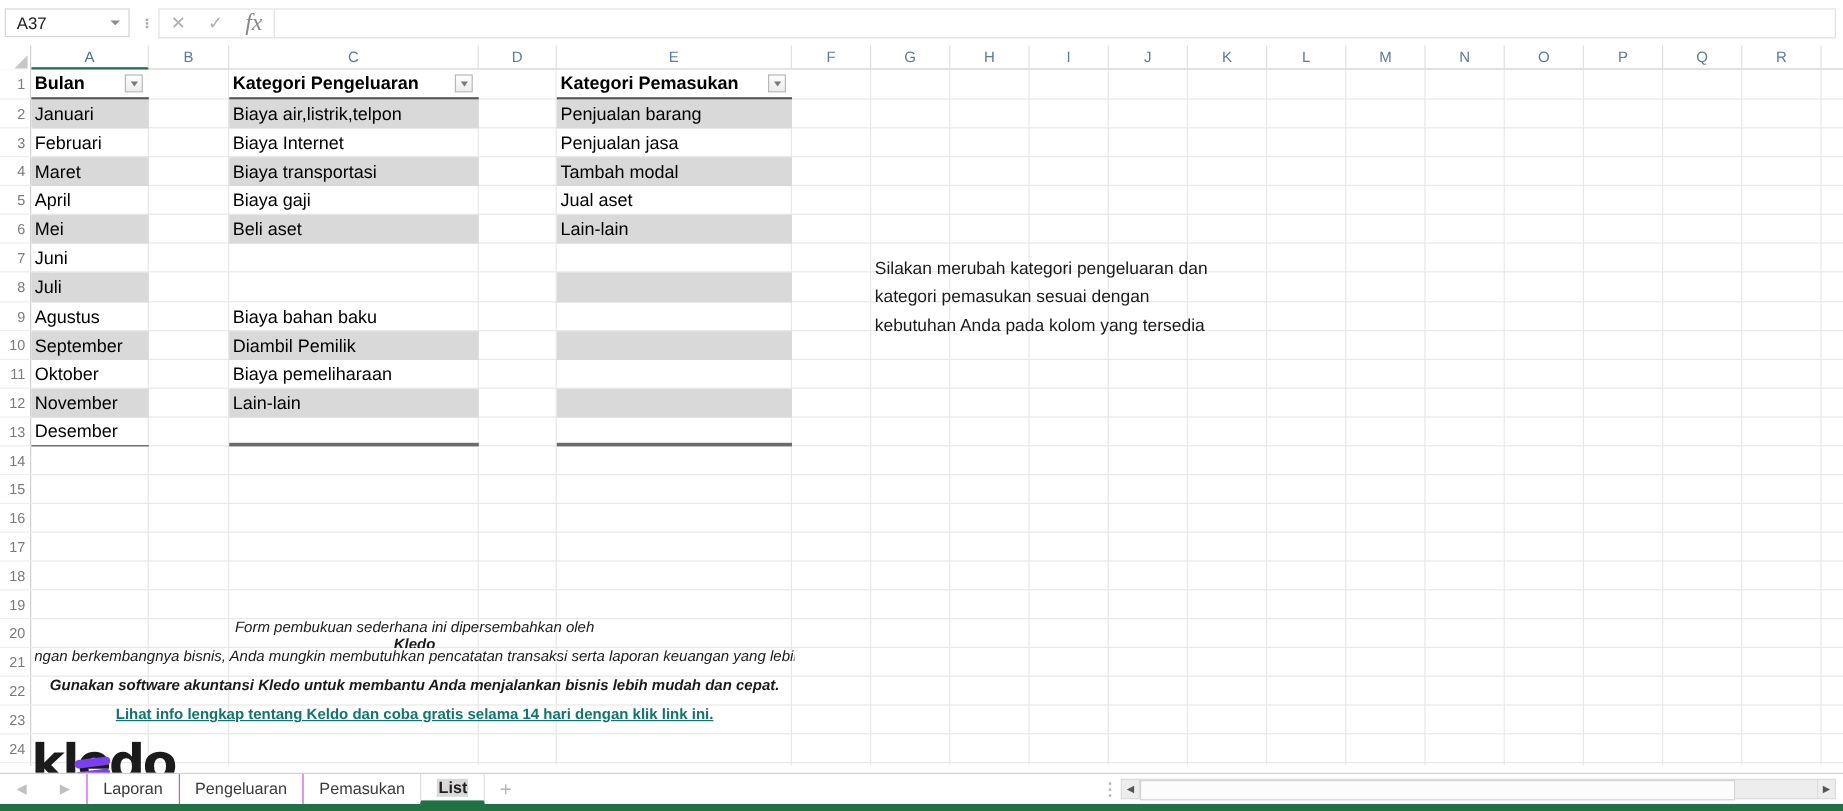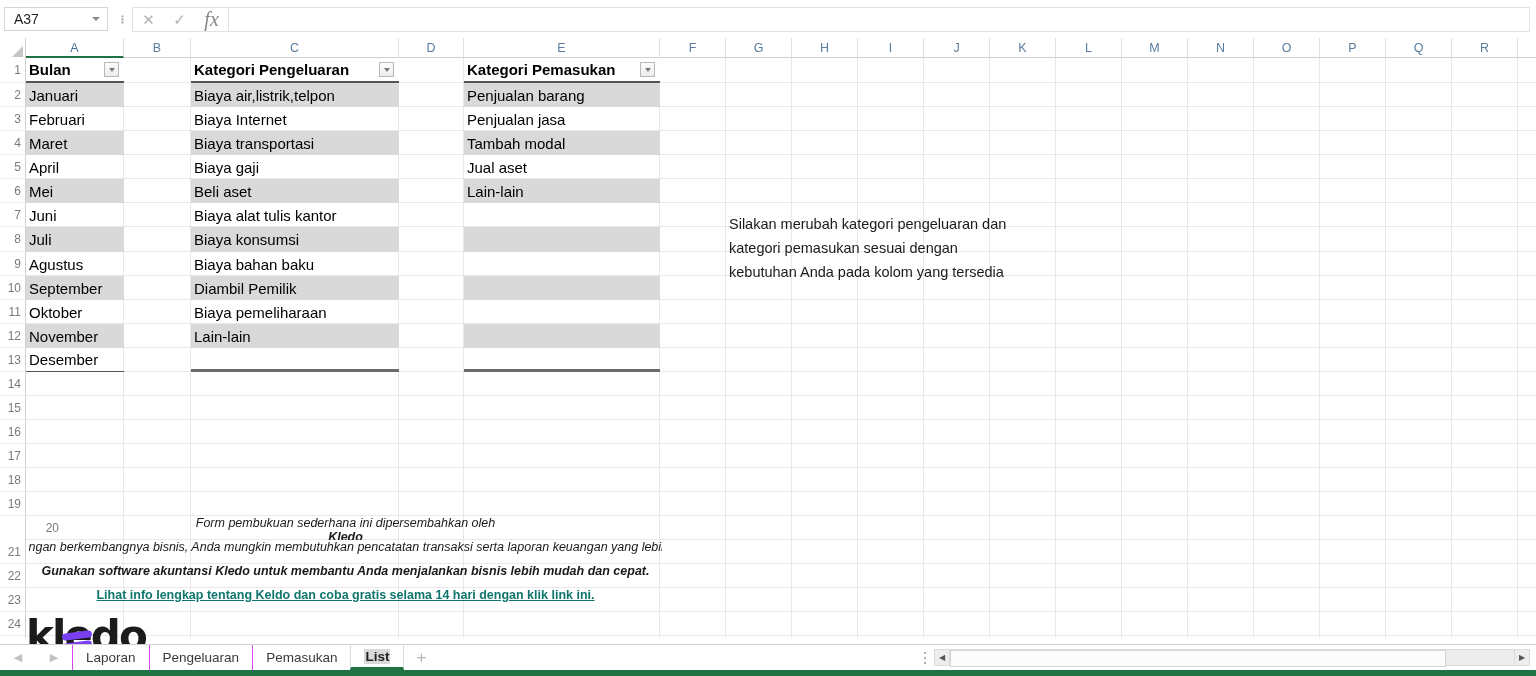--- a/index.html
+++ b/index.html
@@ -299,21 +299,21 @@
       <div class="rh" style="top: 218px; height: 24px;">10</div>
       <div class="rh" style="top: 242px; height: 24px;">11</div>
       <div class="rh" style="top: 266px; height: 24px;">12</div>
       <div class="rh" style="top: 290px; height: 24px;">13</div>
       <div class="rh" style="top: 314px; height: 24px;">14</div>
       <div class="rh" style="top: 338px; height: 24px;">15</div>
       <div class="rh" style="top: 362px; height: 24px;">16</div>
       <div class="rh" style="top: 386px; height: 24px;">17</div>
       <div class="rh" style="top: 410px; height: 24px;">18</div>
       <div class="rh" style="top: 434px; height: 24px;">19</div>
-      <div class="rh" style="top: 458px; height: 24px; margin-left: 38px;">20</div>
+      <div class="rh" style="top: 458px; height: 24px;">20</div>
       <div class="rh" style="top: 482px; height: 24px;">21</div>
       <div class="rh" style="top: 506px; height: 24px;">22</div>
       <div class="rh" style="top: 530px; height: 24px;">23</div>
       <div class="rh" style="top: 554px; height: 24px;">24</div>
     </div>
 
   <div id="cells">
       <div class="gridline-v" style="left: 97px;"></div>
       <div class="gridline-v" style="left: 164px;"></div>
       <div class="gridline-v" style="left: 372px;"></div>
@@ -374,22 +374,20 @@
       <div class="cell  a-last" style="left: 0px; top: 290px; width: 98px; height: 24px;">Desember</div>
       <div class="cell tbl-header" style="left: 165px; top: 0px; width: 208px; height: 25px;">Kategori Pengeluaran</div>
       <div class="filter-btn" style="left: 353px; top: 4px;">
         <span class="fcaret"></span>
       </div>
       <div class="cell band" style="left: 165px; top: 25px; width: 208px; height: 24px;">Biaya air,listrik,telpon</div>
       <div class="cell" style="left: 165px; top: 49px; width: 208px; height: 24px;">Biaya Internet</div>
       <div class="cell" style="left: 165px; top: 97px; width: 208px; height: 24px;">Biaya gaji</div>
       <div class="cell band" style="left: 165px; top: 73px; width: 208px; height: 24px;">Biaya transportasi</div>
       <div class="cell band" style="left: 165px; top: 121px; width: 208px; height: 24px;">Beli aset</div>
-      <div class="cell" style="left: 165px; top: 145px; width: 208px; height: 24px;">Biaya alat tulis kantor</div>
-      <div class="cell band" style="left: 165px; top: 169px; width: 208px; height: 25px;">Biaya konsumsi</div>
       <div class="cell" style="left: 165px; top: 194px; width: 208px; height: 24px;">Biaya bahan baku</div>
       <div class="cell band" style="left: 165px; top: 218px; width: 208px; height: 24px;">Diambil Pemilik</div>
       <div class="cell" style="left: 165px; top: 242px; width: 208px; height: 24px;">Biaya pemeliharaan</div>
       <div class="cell band" style="left: 165px; top: 266px; width: 208px; height: 24px;">Lain-lain</div>
       <div class="cell  tbl-last" style="left: 165px; top: 290px; width: 208px; height: 24px;"></div>
       <div class="cell tbl-header" style="left: 438px; top: 0px; width: 196px; height: 25px;">Kategori Pemasukan</div>
       <div class="filter-btn" style="left: 614px; top: 4px;">
         <span class="fcaret"></span>
       </div>
       <div class="cell band" style="left: 438px; top: 25px; width: 196px; height: 24px;">Penjualan barang</div>

